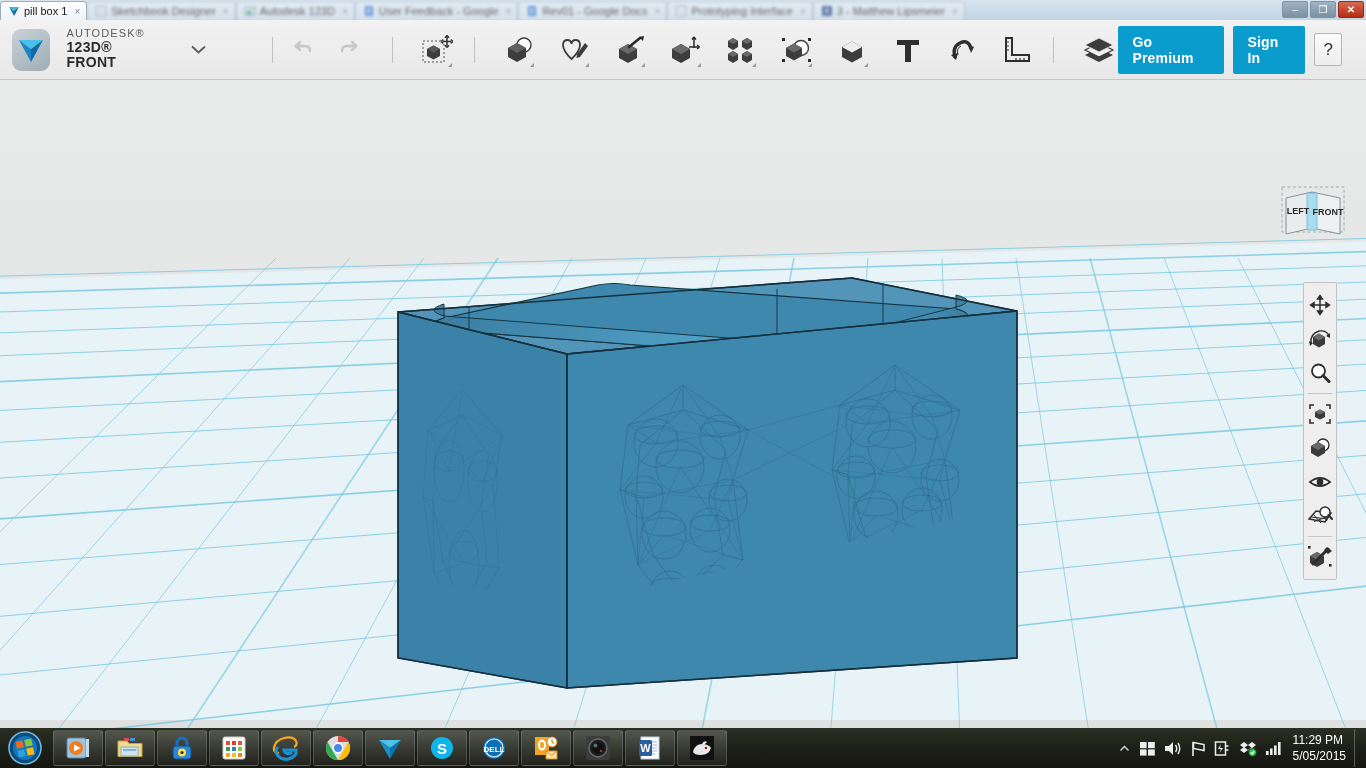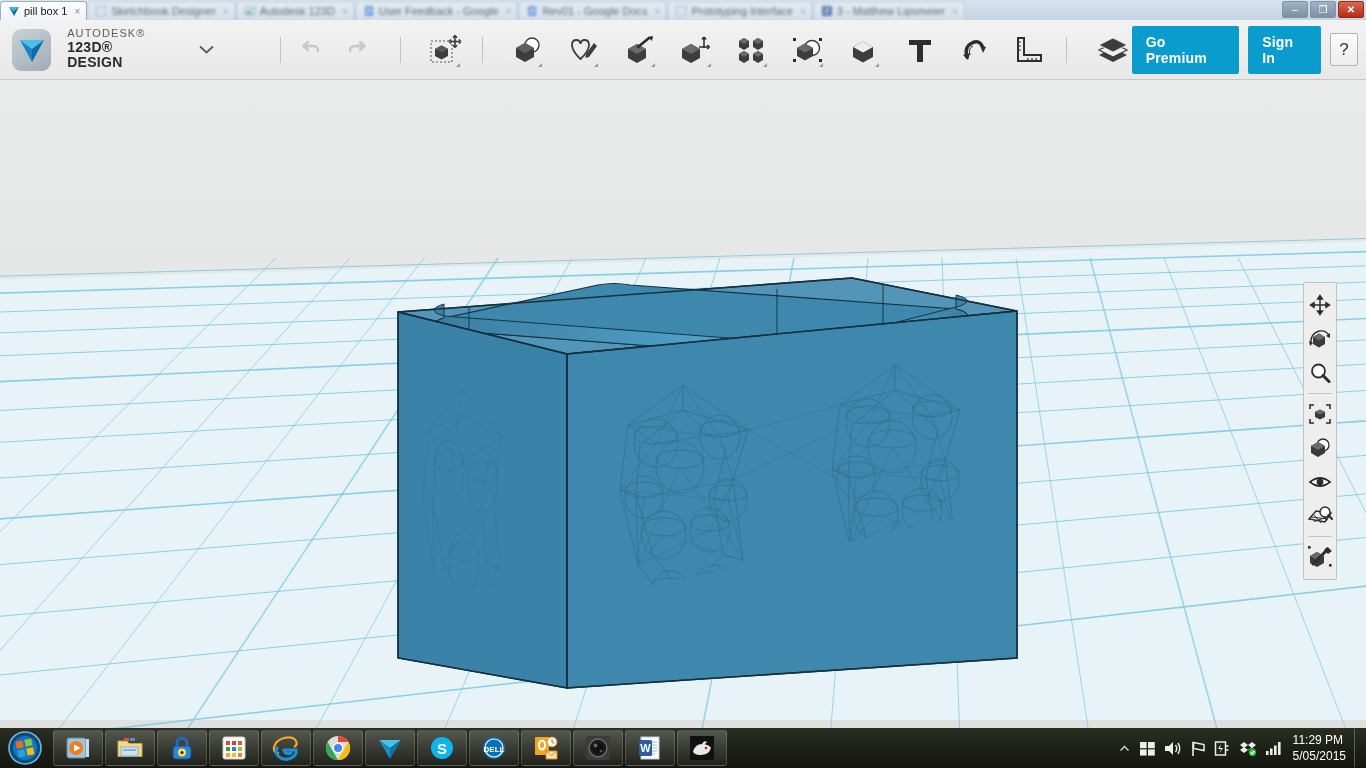--- a/index.html
+++ b/index.html
@@ -66,21 +66,21 @@
   .tbbtn{
     width:40px; height:44px; display:flex; flex-direction:column;
     align-items:center; justify-content:center; position:relative;
   }
   .tbbtn .corner{
     position:absolute; right:4px; bottom:5px;
     width:0; height:0; border-left:4px solid transparent; border-bottom:4px solid #9a9a9a;
   }
   .tbbtn.dis{ opacity:.38; }
 
-  #tbright{ margin-left:auto; display:flex; align-items:center; gap:9px; padding-right:8px; }
+  #tbright{ margin-left:auto; display:flex; align-items:center; gap:9px; padding-right:24px; }
   .primbtn{
     background:#0a9ccd; color:#fff; font-size:14px; font-weight:bold;
     padding:8px 14px; border-radius:2px; letter-spacing:.2px;
   }
   #helpbtn{
     width:30px; height:33px; border:1px solid #b4b4b4; border-radius:2px;
     background:linear-gradient(#fbfbfb,#ededed);
     display:flex; align-items:center; justify-content:center;
     font-size:17px; color:#333;
   }
@@ -203,21 +203,21 @@
   <div id="brand">
     <div id="brandlogo">
       <svg width="30" height="30" viewBox="0 0 30 30">
         <polygon points="3,5 27,5 15,14" fill="#49c0e8"></polygon>
         <polygon points="3,5 15,14 15,27" fill="#1a84c4"></polygon>
         <polygon points="27,5 15,14 15,27" fill="#0e6ba8"></polygon>
       </svg>
     </div>
     <div id="brandtext">
       <div class="l1">AUTODESK®</div>
-      <div class="l2">123D® DESIGN</div>
+      <div class="l2">123D® FRONT</div>
     </div>
     <div id="brandcaret">
       <svg width="15" height="9" viewBox="0 0 15 9">
           <path d="M1 1.5 L7.5 7.5 L14 1.5" stroke="#5b5b5b" stroke-width="1.8" fill="none"></path>
         </svg>
     </div>
   </div>
 
   <div class="tbsep" style="margin-left:66px;"></div>
 
@@ -550,20 +550,30 @@
         </g>
       </g>
 
       <g fill="none" stroke="#16313d" stroke-width="1.4">
         <polygon points="398,232 852,198 1017,231 1017,578 567,608 398,578"></polygon>
         <path d="M567,274 L567,608 M398,232 L567,274 L1017,231"></path>
       </g>
     </g>
   </svg>
 
+  <div id="viewcube">
+    <svg width="70" height="60" viewBox="0 0 70 60">
+      <rect x="4" y="3" width="62" height="45" fill="none" stroke="#9aa3a8" stroke-width="0.9" stroke-dasharray="3,2.4"></rect>
+      <polygon points="8,14 34,8 34,44 8,50" fill="#e9eced" stroke="#7e878c" stroke-width="0.9"></polygon>
+      <polygon points="34,8 62,14 62,50 34,44" fill="#eef1f2" stroke="#7e878c" stroke-width="0.9"></polygon>
+      <polygon points="29,9 39,9 39,46 29,46" fill="#a8dcee" stroke="#6fb6cf" stroke-width="0.8"></polygon>
+      <text x="20" y="30" font-family="Liberation Sans, sans-serif" font-size="9" font-weight="bold" fill="#2a2a2a" text-anchor="middle">LEFT</text>
+      <text x="50" y="31" font-family="Liberation Sans, sans-serif" font-size="9" font-weight="bold" fill="#2a2a2a" text-anchor="middle">FRONT</text>
+    </svg>
+  </div>
 
   <div id="navbar">
     <div class="navbtn">
       <svg width="22" height="22" viewBox="0 0 22 22">
           <g stroke="#2e2e2e" stroke-width="1.5" fill="#2e2e2e">
         <path d="M11 3 V19 M3 11 H19" fill="none"></path>
         <polygon points="11,1.5 8.6,5 13.4,5"></polygon>
             <polygon points="11,20.5 8.6,17 13.4,17"></polygon>
         <polygon points="1.5,11 5,8.6 5,13.4"></polygon>
             <polygon points="20.5,11 17,8.6 17,13.4"></polygon>

